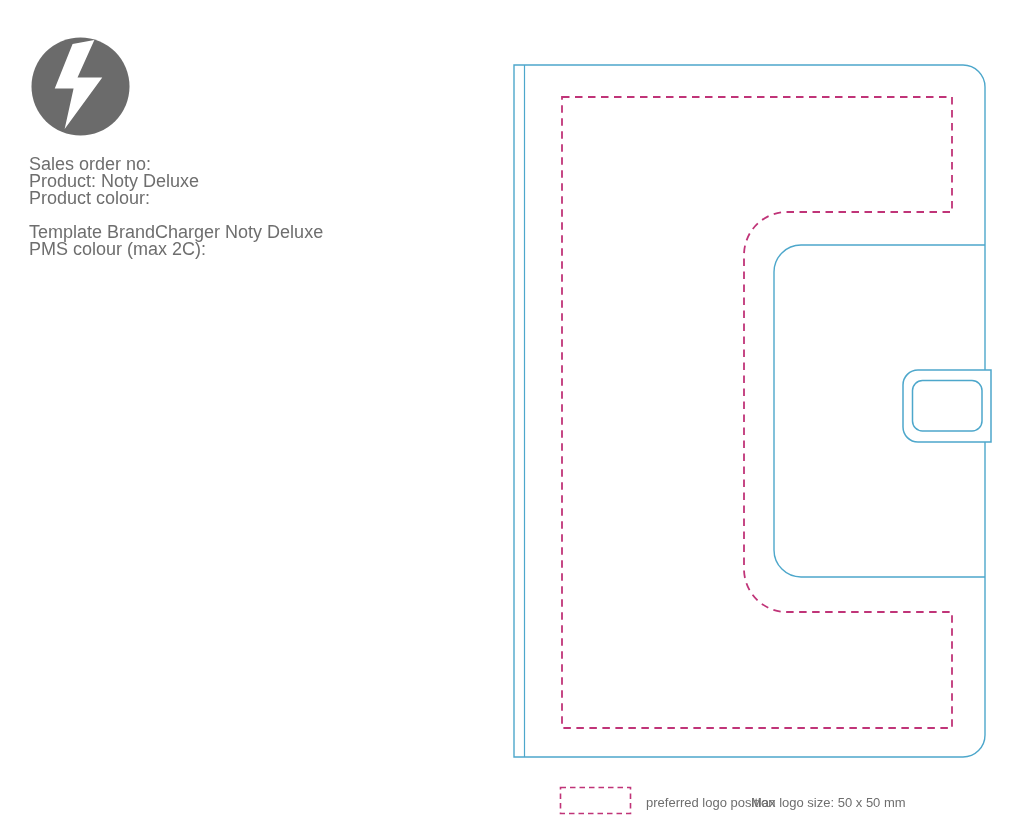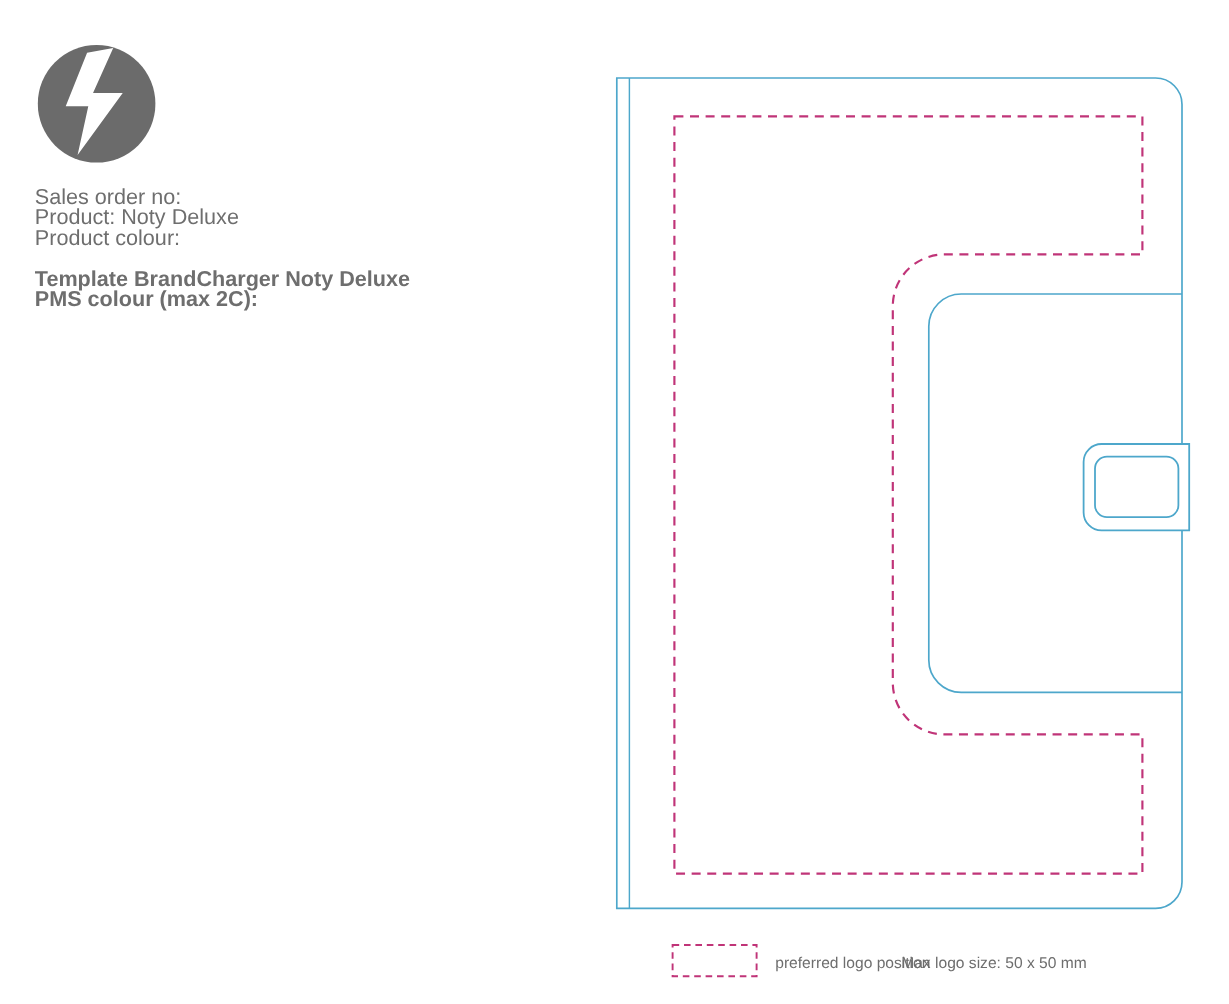--- a/index.html
+++ b/index.html
@@ -15,21 +15,21 @@
 
   
   #logo { left:31px; top:36px; width:99px; height:101px; }
 
   
   #order-info {
     left:29px; top:156px;
     font-size:18px; line-height:16.9px;
     white-space:nowrap;
   }
-  #order-info .grp2 { margin-top:16.9px;font-weight:bold; }
+  #order-info .grp2 { margin-top:16.9px; }
 
   
   #disclaimers {
     left:29px; top:385px;
     font-size:9px; line-height:10.4px;
     white-space:nowrap;
   }
   #disclaimers .para { margin:0 0 10.4px 0; }
 
   

